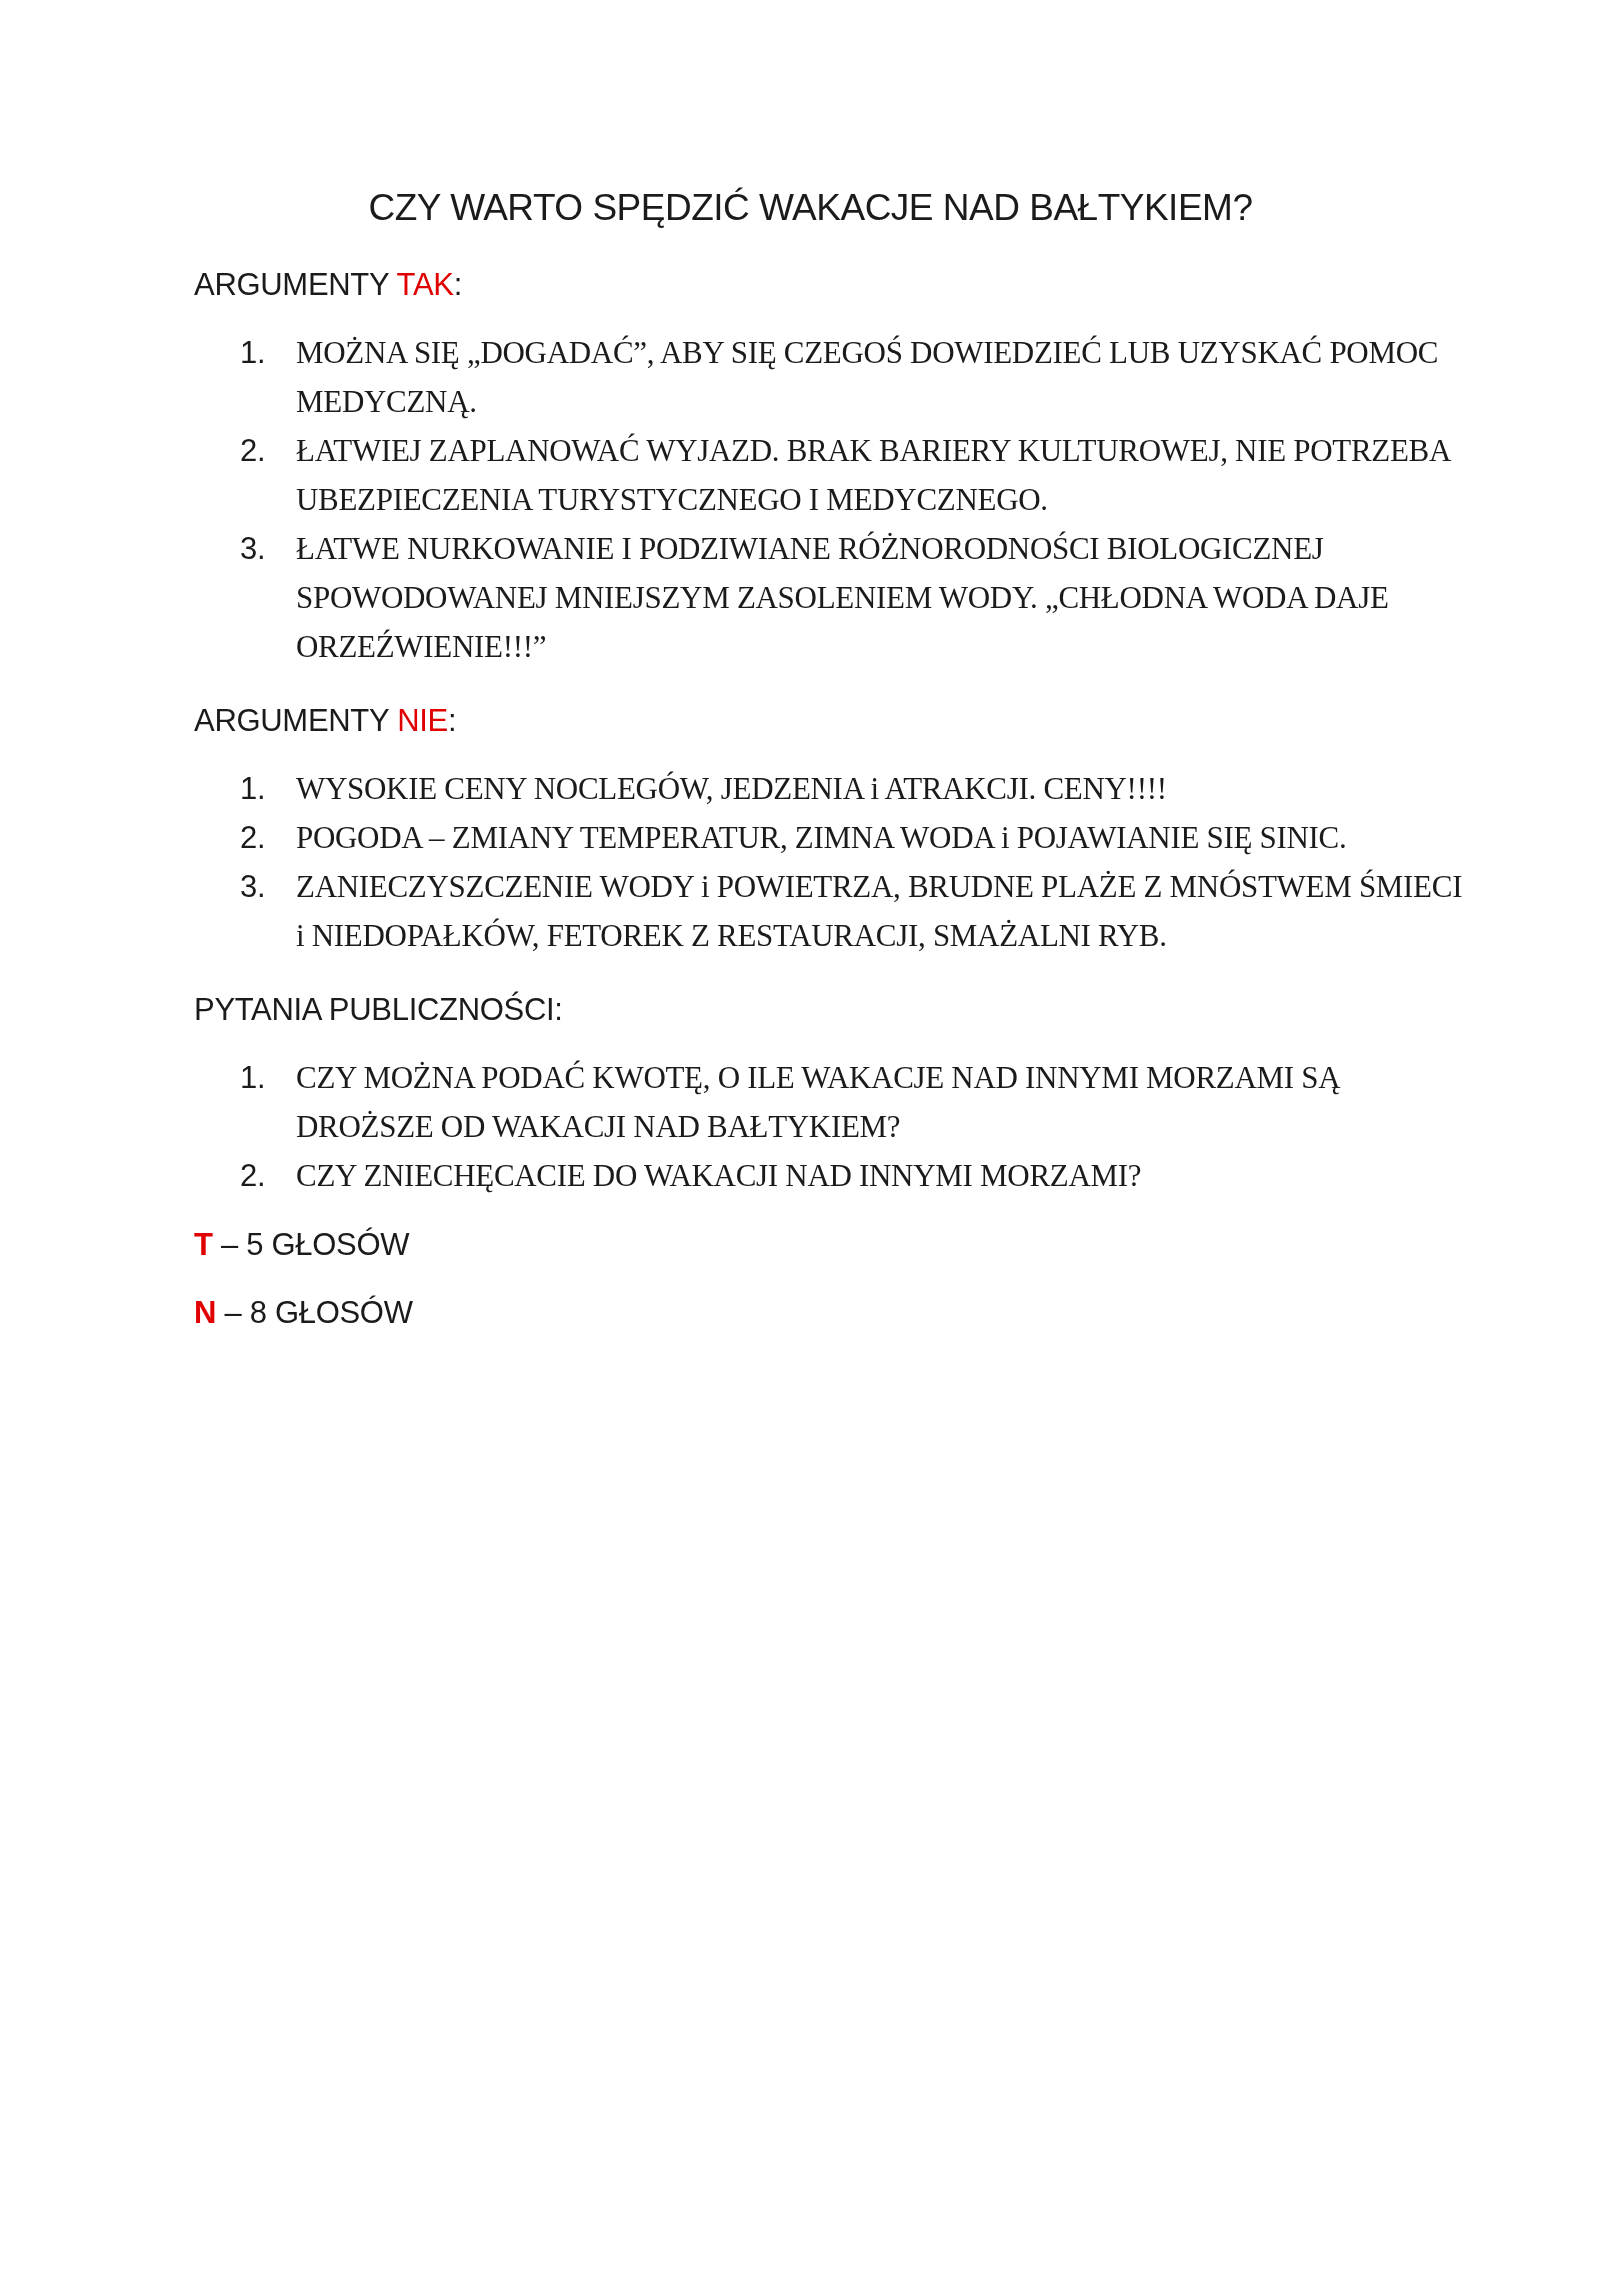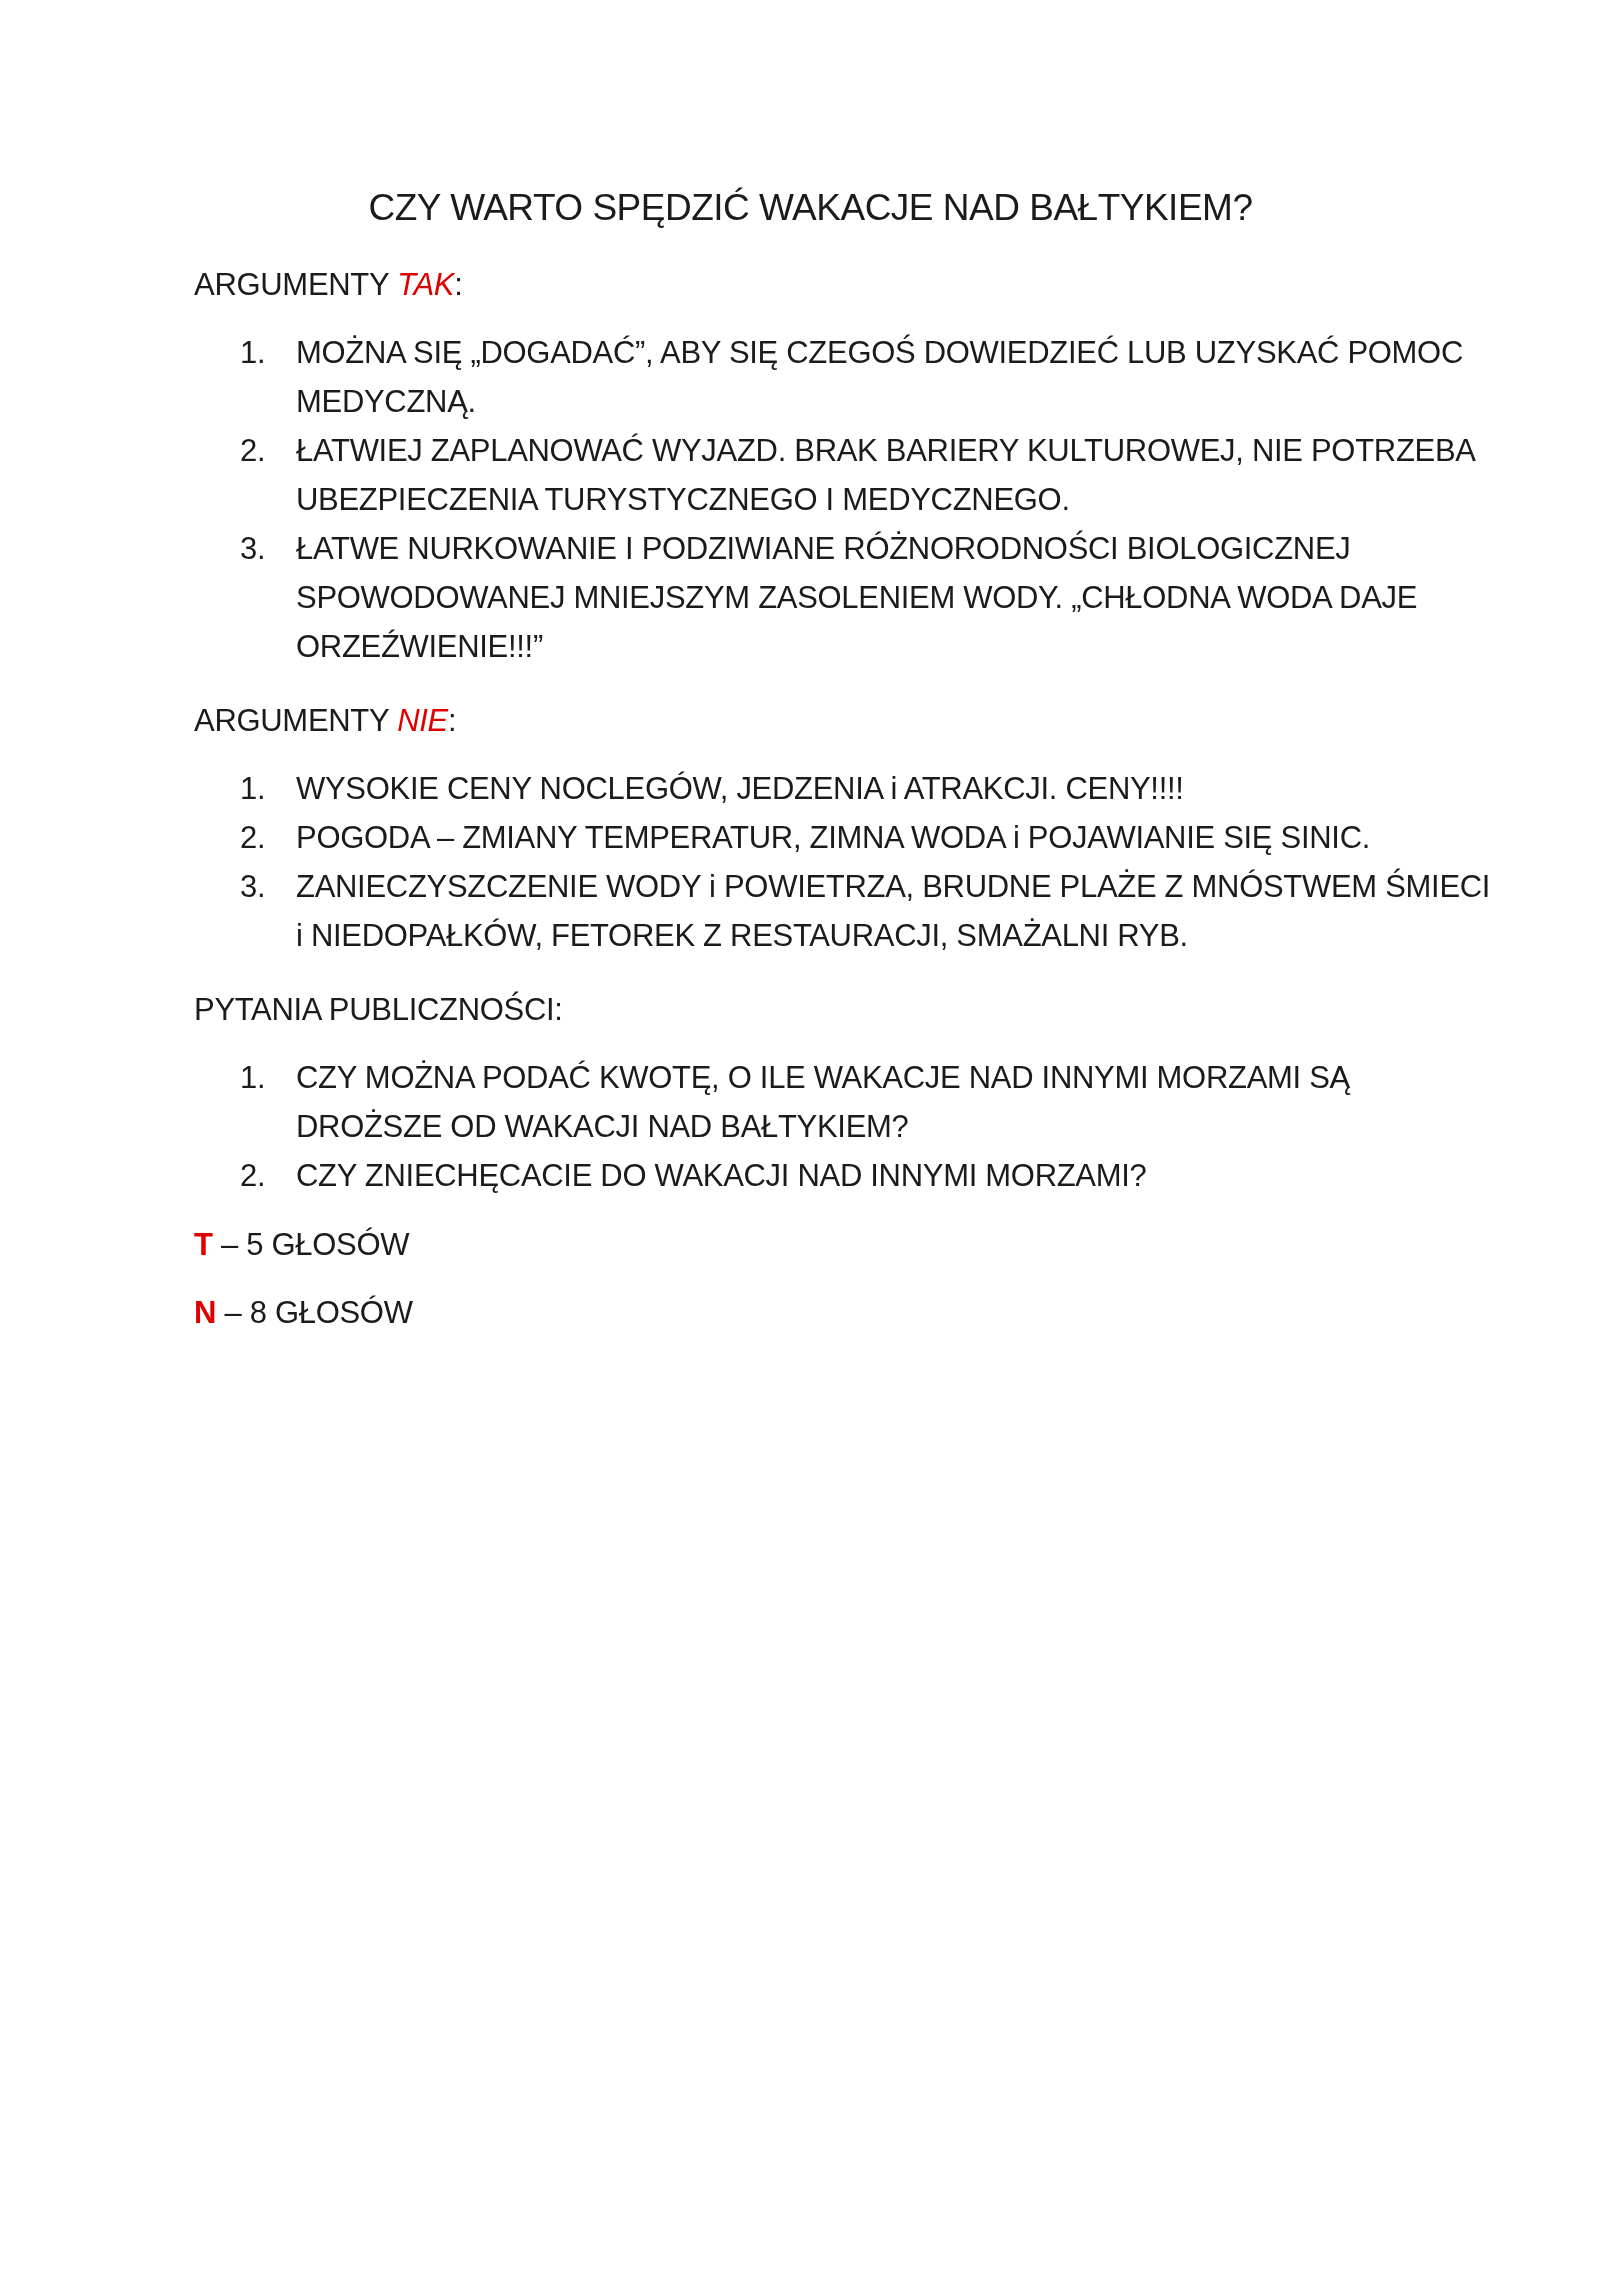--- a/index.html
+++ b/index.html
@@ -28,38 +28,38 @@
     white-space: nowrap;
     margin-bottom: 24.5px;
   }
   .section-heading {
     font-size: 31px;
     letter-spacing: -0.3px;
     line-height: 49px;
     margin-top: 24.5px;
   }
   .section-heading:first-of-type { margin-top: 0; }
-  .accent { color: #e00000; font-style: italic; }
+  .accent { color: #e00000; }
   ul.num-list {
     list-style: none;
     margin: 19.6px 0 0 0;
     padding-left: 102px;
   }
   ul.num-list li {
     position: relative;
     font-size: 31px;
     letter-spacing: -0.3px;
     line-height: 49px;
   }
   ul.num-list .li-num {
     position: absolute;
     left: -56px;
     top: 0;
   }
-  .li-line { display: block; white-space: nowrap; }
+  .li-line { display: block; white-space: nowrap; font-family: Liberation Serif, serif; }
   .vote-heading {
     font-size: 31px;
     letter-spacing: -0.3px;
     line-height: 49px;
     margin-top: 83px;
   }
   .vote-line {
     font-size: 31px;
     letter-spacing: -0.3px;
     line-height: 49px;

